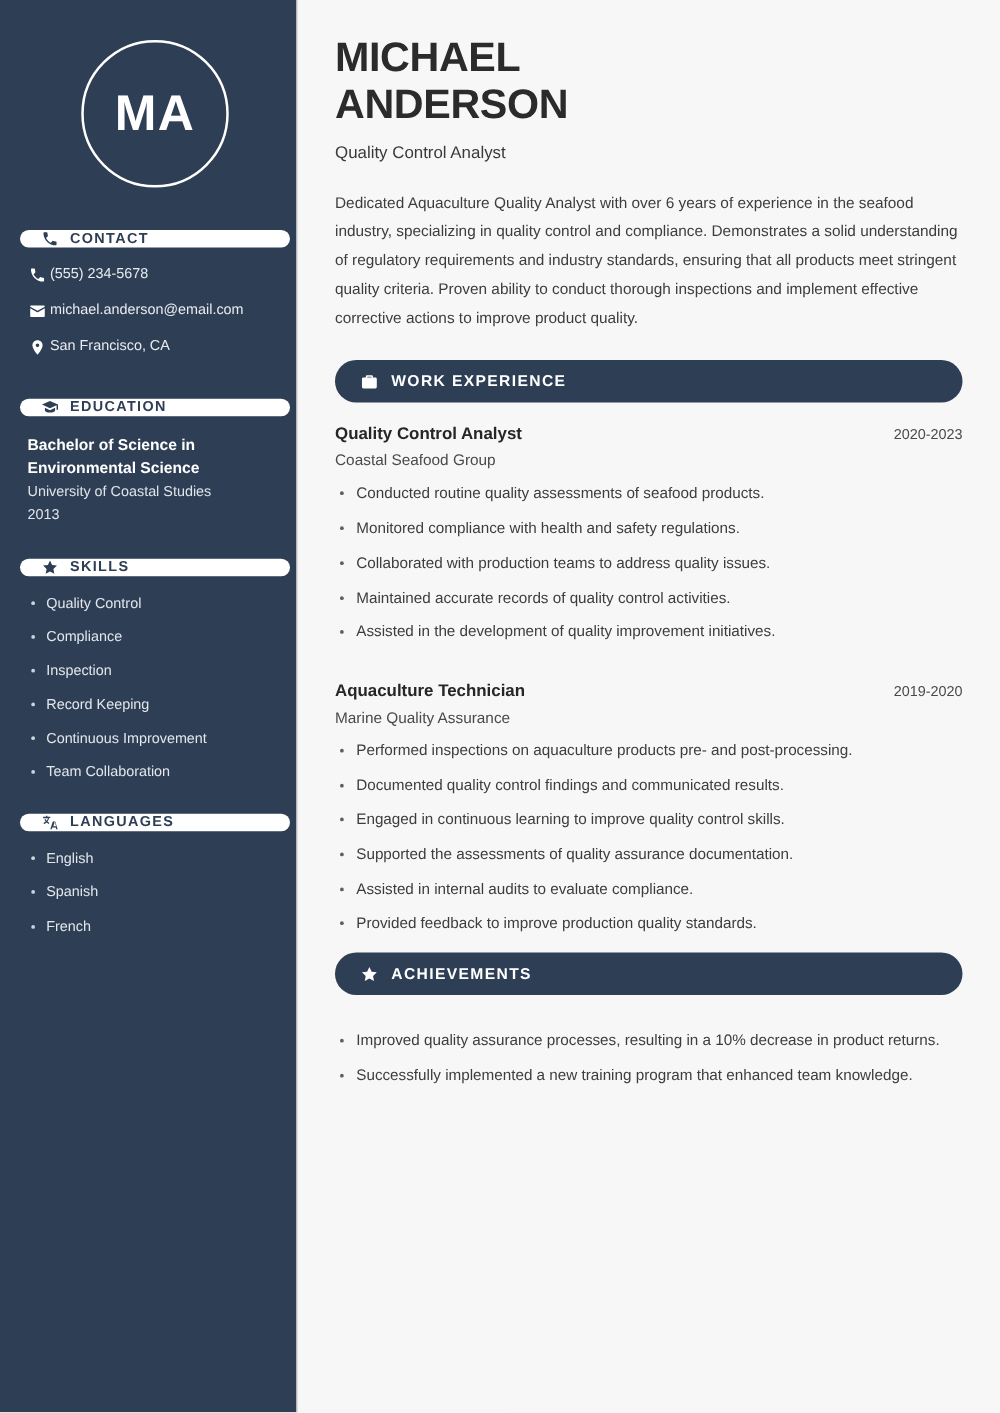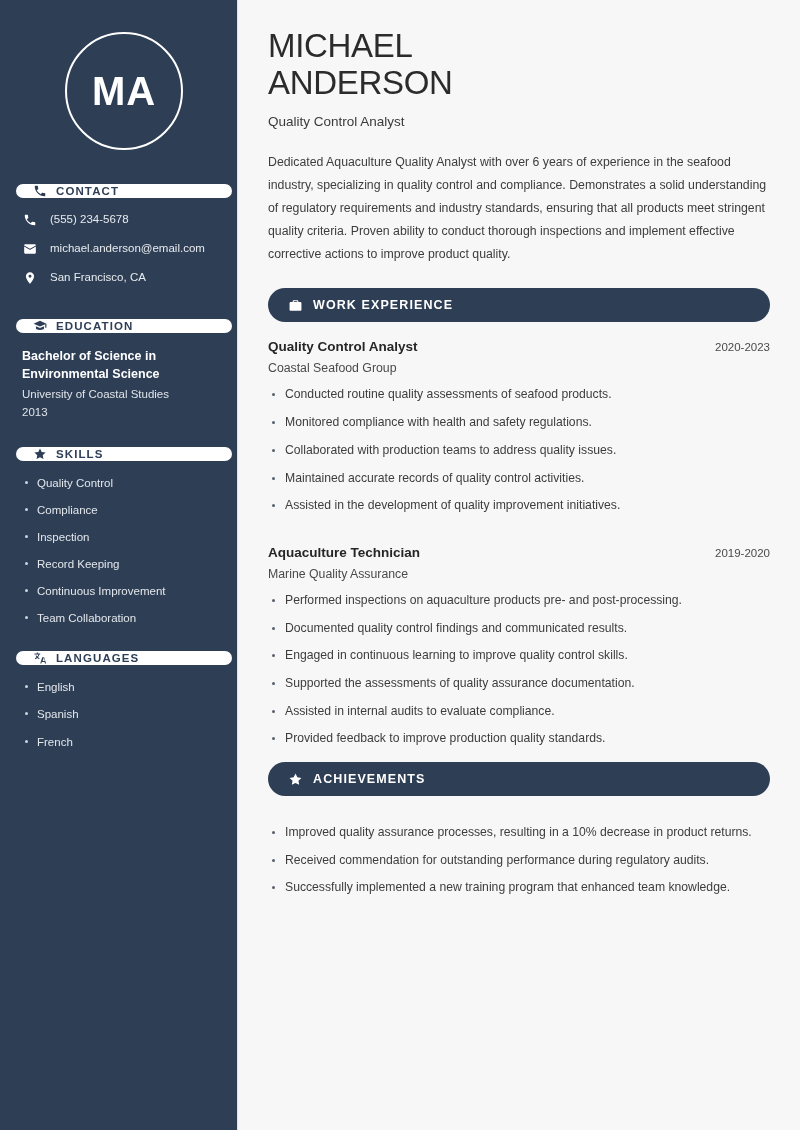--- a/index.html
+++ b/index.html
@@ -72,21 +72,21 @@
     width: 14px;
     height: 14px;
     color: #2e3e55;
     flex: 0 0 14px;
   }
   .pill-icon svg { display: block; }
 
   .contact-row {
     display: flex;
     align-items: center;
-    gap: 13px;
+    gap: 3px;
     padding: 0 6px;
     margin-bottom: 14px;
   }
   .contact-icon {
     width: 15px;
     height: 15px;
     flex: 0 0 15px;
     color: #ffffff;
     display: flex;
     align-items: center;
@@ -144,21 +144,21 @@
   
   .main {
     flex: 1;
     background: #f7f7f7;
     padding: 28px 30px 0 30px;
   }
 
   .name {
     color: #2b2b2b;
     font-size: 33px;
-    font-weight: 400;
+    font-weight: 700;
     line-height: 1.12;
     letter-spacing: -0.3px;
     max-width: 300px;
   }
   .job-title-head {
     color: #3a3a3a;
     font-size: 13.5px;
     margin-top: 12px;
     margin-bottom: 22px;
   }
@@ -401,18 +401,17 @@
           <path d="M12 2.5l2.9 6 6.6.9-4.8 4.6 1.2 6.5L12 17.4 6.1 20.5l1.2-6.5L2.5 9.4l6.6-.9z"></path>
         </svg>
       </span>
       <span class="section-bar-label">ACHIEVEMENTS</span>
     </div>
 
     <div class="ach-spacer"></div>
 
     <ul class="bullets">
       <li>Improved quality assurance processes, resulting in a 10% decrease in product returns.</li>
-      <li>Received commendation for outstanding performance during regulatory audits.</li>
       <li>Successfully implemented a new training program that enhanced team knowledge.</li>
     </ul>
 
   </main>
 </div>
 
 </body></html>

